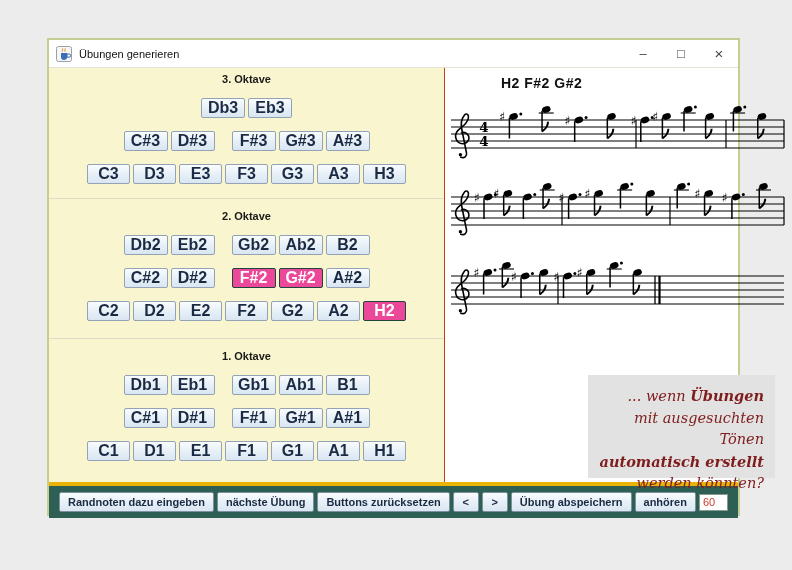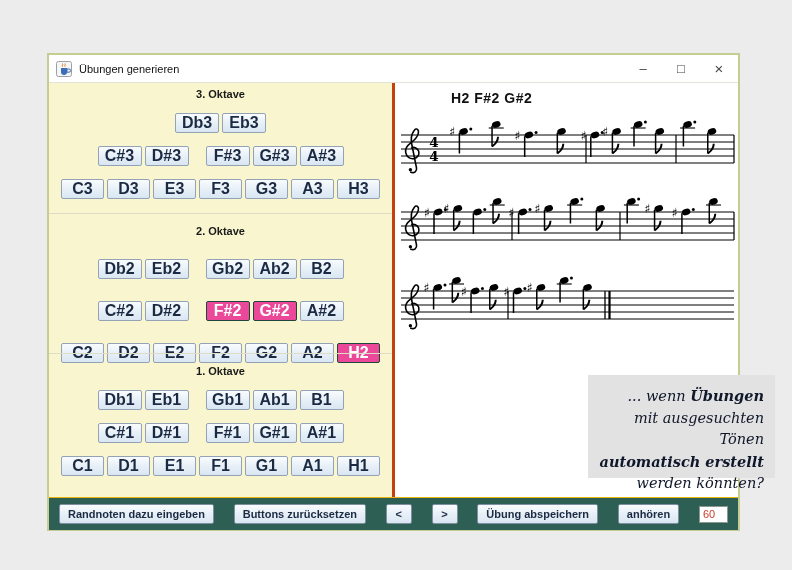--- a/index.html
+++ b/index.html
@@ -1,66 +1,66 @@
 <!DOCTYPE html>
 <html><head>
 <meta charset="utf-8">
 <style>
   * { margin:0; padding:0; box-sizing:border-box; }
   body { font-family:"Liberation Sans", sans-serif; background:#ececec; }
   .desktop { position:relative; width:792px; height:570px; background:#ececec; overflow:hidden; }
 
-  .window { position:absolute; left:47px; top:53px; width:693px; height:478px;
+  .window { position:absolute; left:47px; top:38px; width:693px; height:478px;
             border:2px solid #c5cd93; background:#ffffff; }
 
   .titlebar { height:28px; background:#ffffff; border-bottom:1px solid #e3e3da;
               display:flex; align-items:center; padding-left:7px; }
   .titlebar .title { font-size:11px; color:#111; margin-left:7px; }
   .win-controls { margin-left:auto; display:flex; align-items:center; height:100%; }
   .win-controls span { width:38px; text-align:center; font-size:13px; color:#444; cursor:default; }
   .win-controls .close { font-size:15px; }
 
   .content { display:flex; height:414px; }
-  .left-panels { width:346px; background:#f9f6cf; border-right:3px solid #c2410c;
+  .left-panels { width:396px; background:#f9f6cf; border-right:1px solid #c2410c;
                  display:flex; flex-direction:column; }
   .panel { display:flex; flex-direction:column; }
   .panel + .panel { border-top:1px solid #dedcc6; }
-  .panel.p3 { height:130px; } .panel.p2 { height:140px;gap:9px; } .panel.p1 { flex:1; }
+  .panel.p3 { height:130px; } .panel.p2 { height:140px; } .panel.p1 { flex:1; }
   .plabel { text-align:center; font-size:11px; font-weight:bold; color:#1a1a1a; margin-top:5px; }
   .panel.p2 .plabel, .panel.p1 .plabel { margin-top:11px; }
   .prow { display:flex; justify-content:center; margin-top:13px; }
   .group { display:flex; gap:3px; }
   .group + .group { margin-left:17px; }
   .note-btn { width:44px; height:20px; font-size:16px; font-weight:bold; color:#1b2a43;
               border:1px solid #93a2b5; border-radius:2px; cursor:pointer;
               background:linear-gradient(#f9fcfe,#e9f1f8 45%,#d9e6f2);
               font-family:"Liberation Sans", sans-serif; }
   .prow.wide .note-btn { width:43px; }
   .note-btn.selected { background:#ec4899; color:#ffffff; border-color:#1d473d; }
 
   .right-area { flex:1; background:#ffffff; position:relative; }
   .score-title { position:absolute; left:56px; top:7px; font-size:14px; font-weight:bold;
                  color:#111; letter-spacing:0.5px; }
   .staff-svg { position:absolute; left:5px; }
 
-  .toolbar { height:32px; background:#2e5f55; border-top:1px solid #eab308;
+  .toolbar { height:32px; background:#2e5f55; border-top:4px solid #eab308;
              display:flex; align-items:center; padding:16px 10px; justify-content:space-between; }
   .tb-btn { height:20px; font-size:11px; font-weight:bold; color:#1b2a43; padding:0 8px;
             border:1px solid #7e8f9f; border-radius:2px; cursor:pointer; white-space:nowrap;
             background:linear-gradient(#f9fcfe,#e9f1f8 45%,#d9e6f2);
             font-family:"Liberation Sans", sans-serif; }
   .tb-btn.narrow { min-width:26px; padding:0 6px; }
   .tempo-field { width:29px; height:17px; background:#ffffff; border:1px solid #8a9a90;
                  color:#cf3a2a; font-size:11px; padding-left:3px;
                  font-family:"Liberation Sans", sans-serif; }
 
   .quote-box { position:absolute; left:588px; top:375px; width:187px; height:103px;
                background:#e2e2e2; z-index:5; text-align:right; padding:10px 11px 0 0;
                font-family:"DejaVu Serif", serif; font-style:italic; font-size:14.5px;
-               color:#0f172a; line-height:21.5px; }
+               color:#7f1d1d; line-height:21.5px; }
   .quote-box b { font-weight:bold; }
 </style>
 </head>
 <body>
 
 <div class="desktop">
   <div class="window">
 
     <div class="titlebar">
       <svg width="16" height="16" viewBox="0 0 16 16">
@@ -404,20 +404,21 @@
                 <line x1="183.34" y1="15.7" x2="183.34" y2="36.5" stroke="#000" stroke-width="1.5"></line>
                 <path d="M 183.34 36.5 c 1.6 -1.6 5.6 -3.2 6 -9.8" fill="none" stroke="#000" stroke-width="2"></path>
               </g>
             </svg>
           </div>
       </div>
     </div>
 
     <div class="toolbar" id="toolbar">
         <button class="tb-btn">Randnoten dazu eingeben</button>
+        <button class="tb-btn">nächste Übung</button>
         <button class="tb-btn">Buttons zurücksetzen</button>
         <button class="tb-btn narrow">&lt;</button>
         <button class="tb-btn narrow">&gt;</button>
         <button class="tb-btn">Übung abspeichern</button>
         <button class="tb-btn">anhören</button>
         <input class="tempo-field" value="60" style="">
       </div>
   </div>
 
   <div class="quote-box" id="quote">

